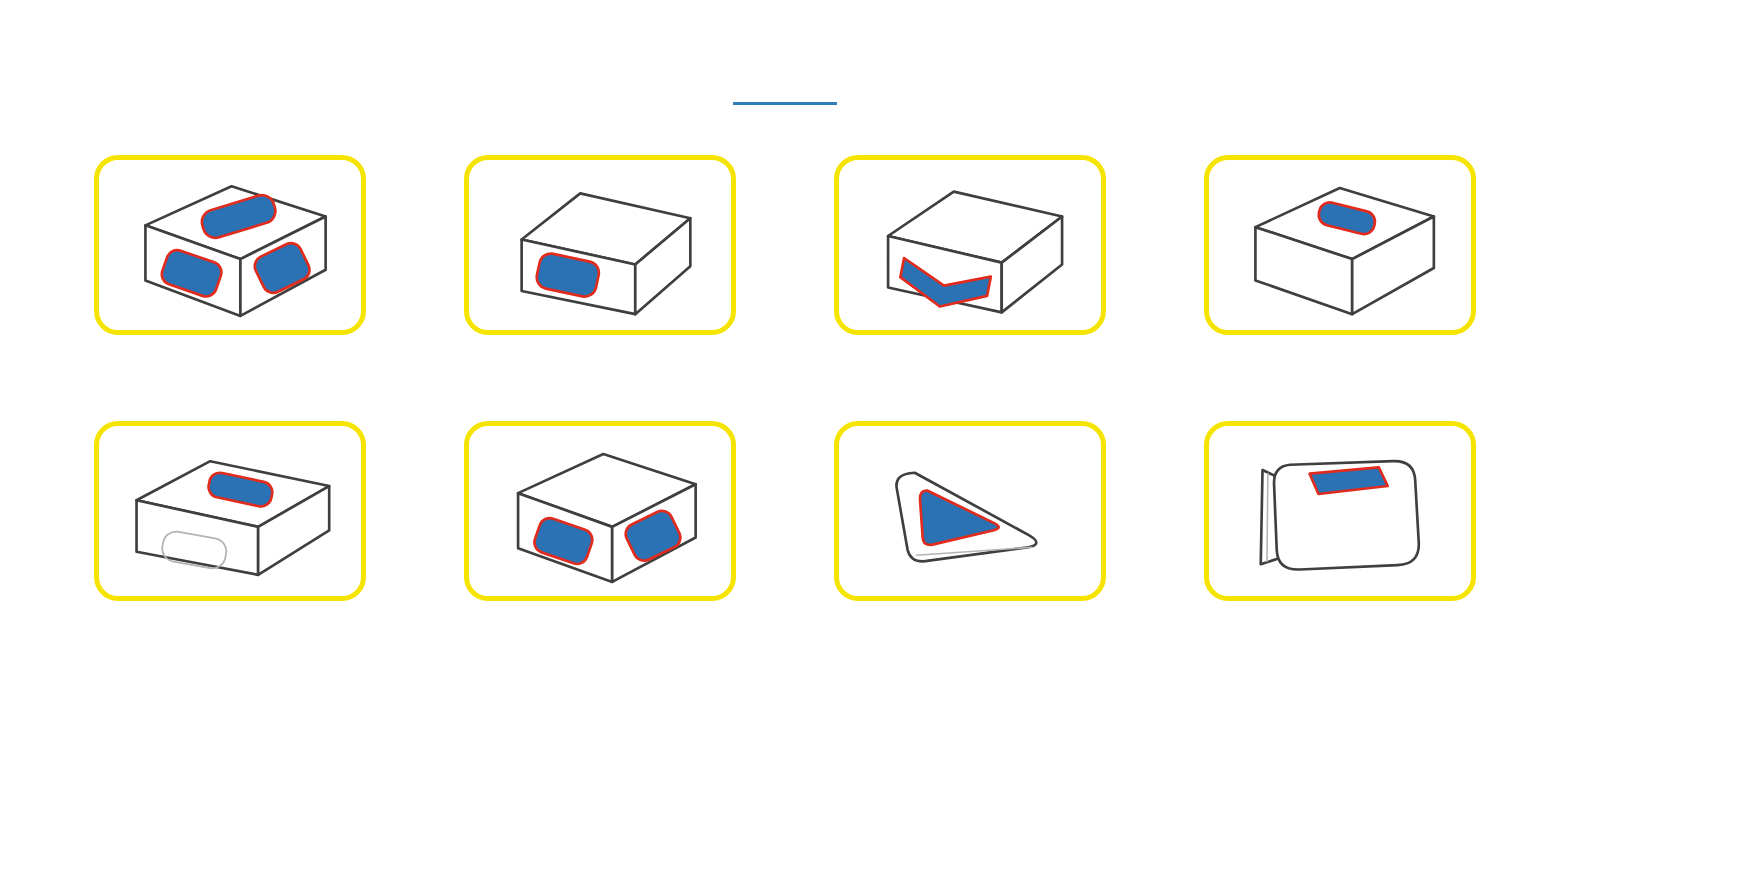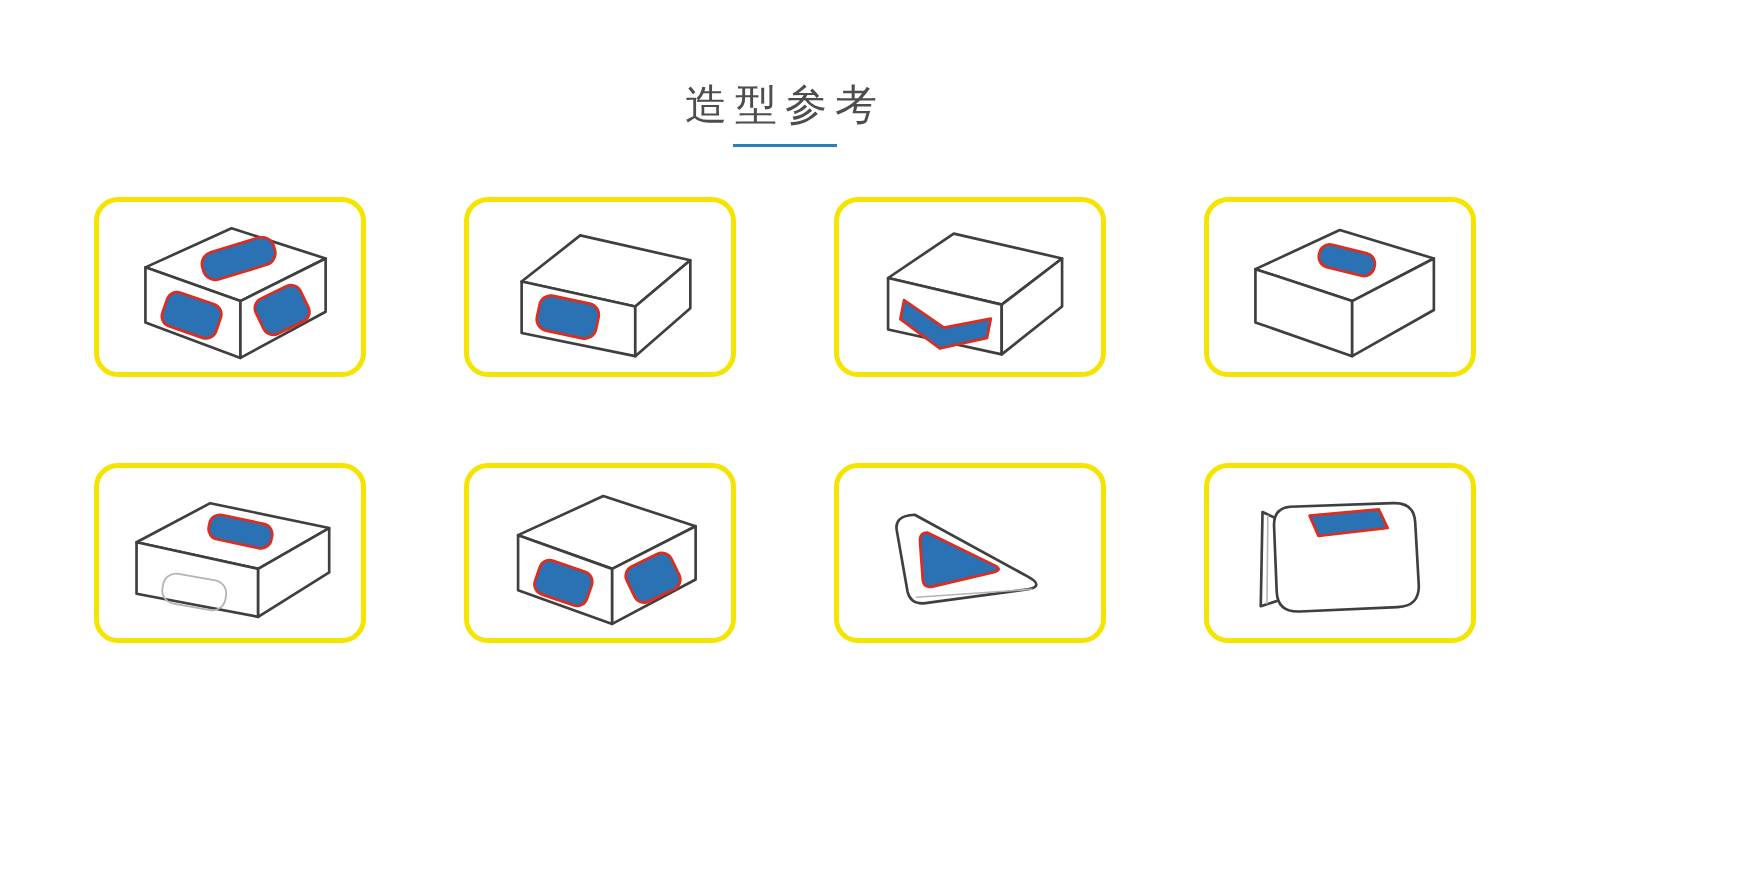--- a/index.html
+++ b/index.html
@@ -83,21 +83,20 @@
     stroke-width: 1.8;
     stroke-linecap: round;
   }
 </style>
 </head>
 <body>
 
 <div class="content">
 
   <div class="header">
-    <div class="title">造型参考</div>
     <div class="divider"></div>
   </div>
 
   <div class="grid">
 
     <div class="card">
       <svg viewBox="0 0 280 180" aria-label="carton-box-windows-top-front-side">
         <path class="face" d="M45,68 L142,24 L248,58 L152,106 Z"></path>
         <path class="face" d="M45,68 L152,106 L152,170 L45,130 Z"></path>
         <path class="face" d="M152,106 L248,58 L248,118 L152,170 Z"></path>

